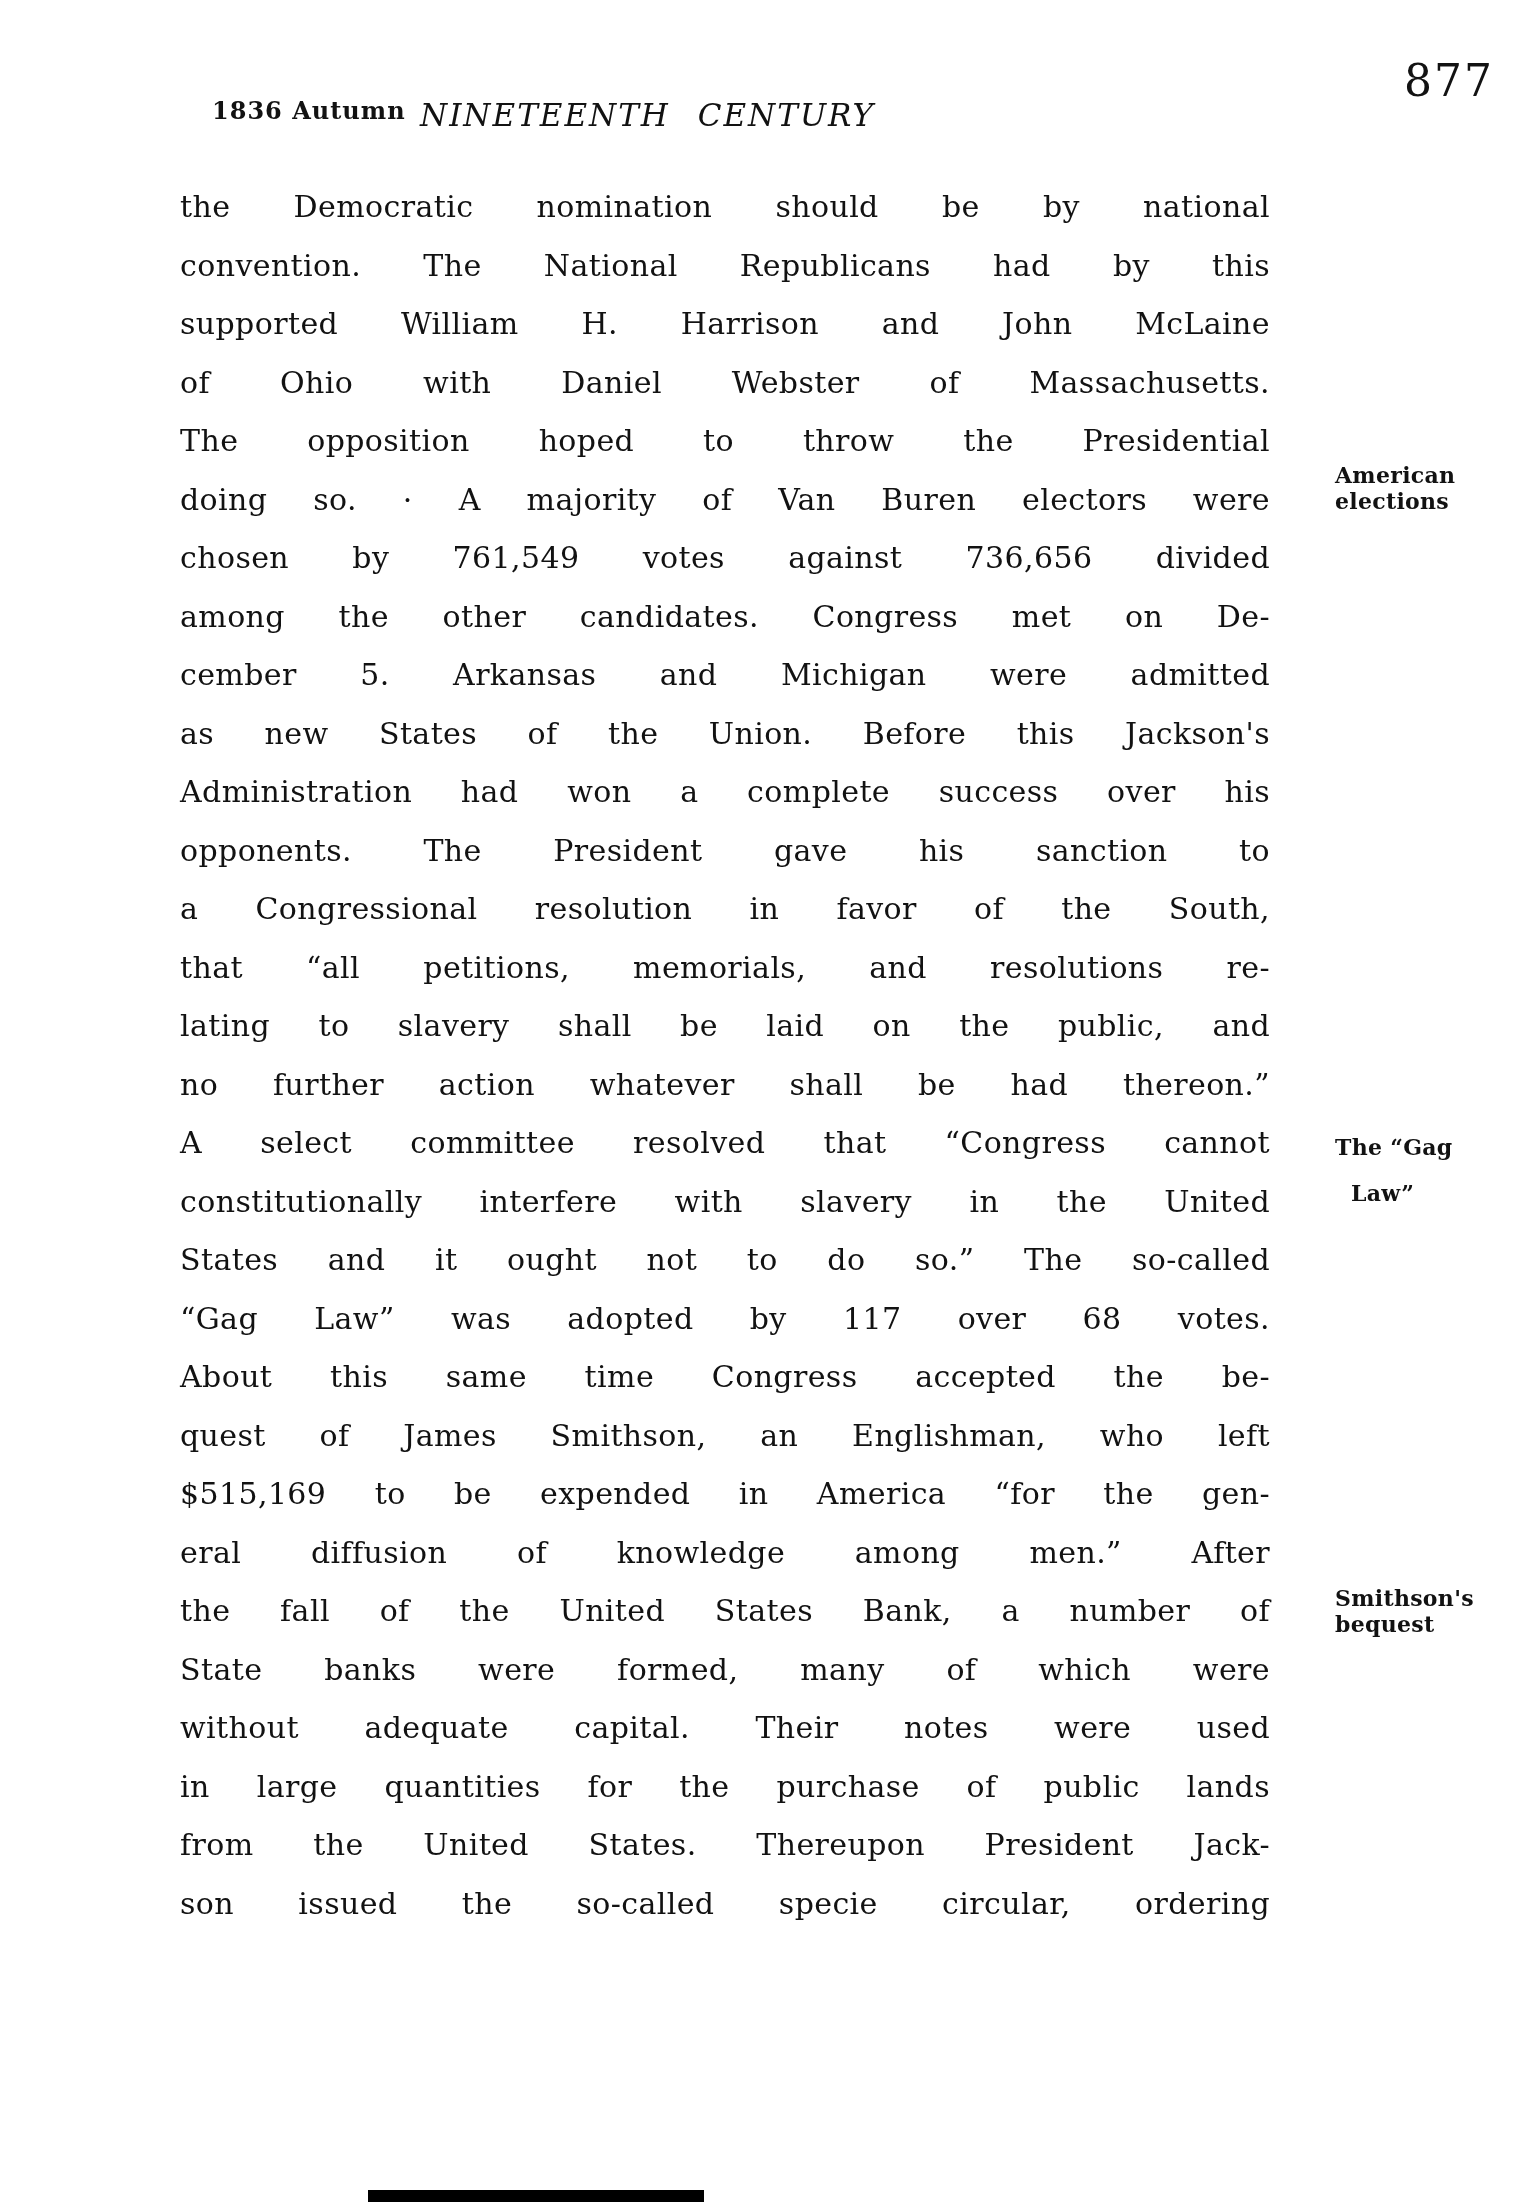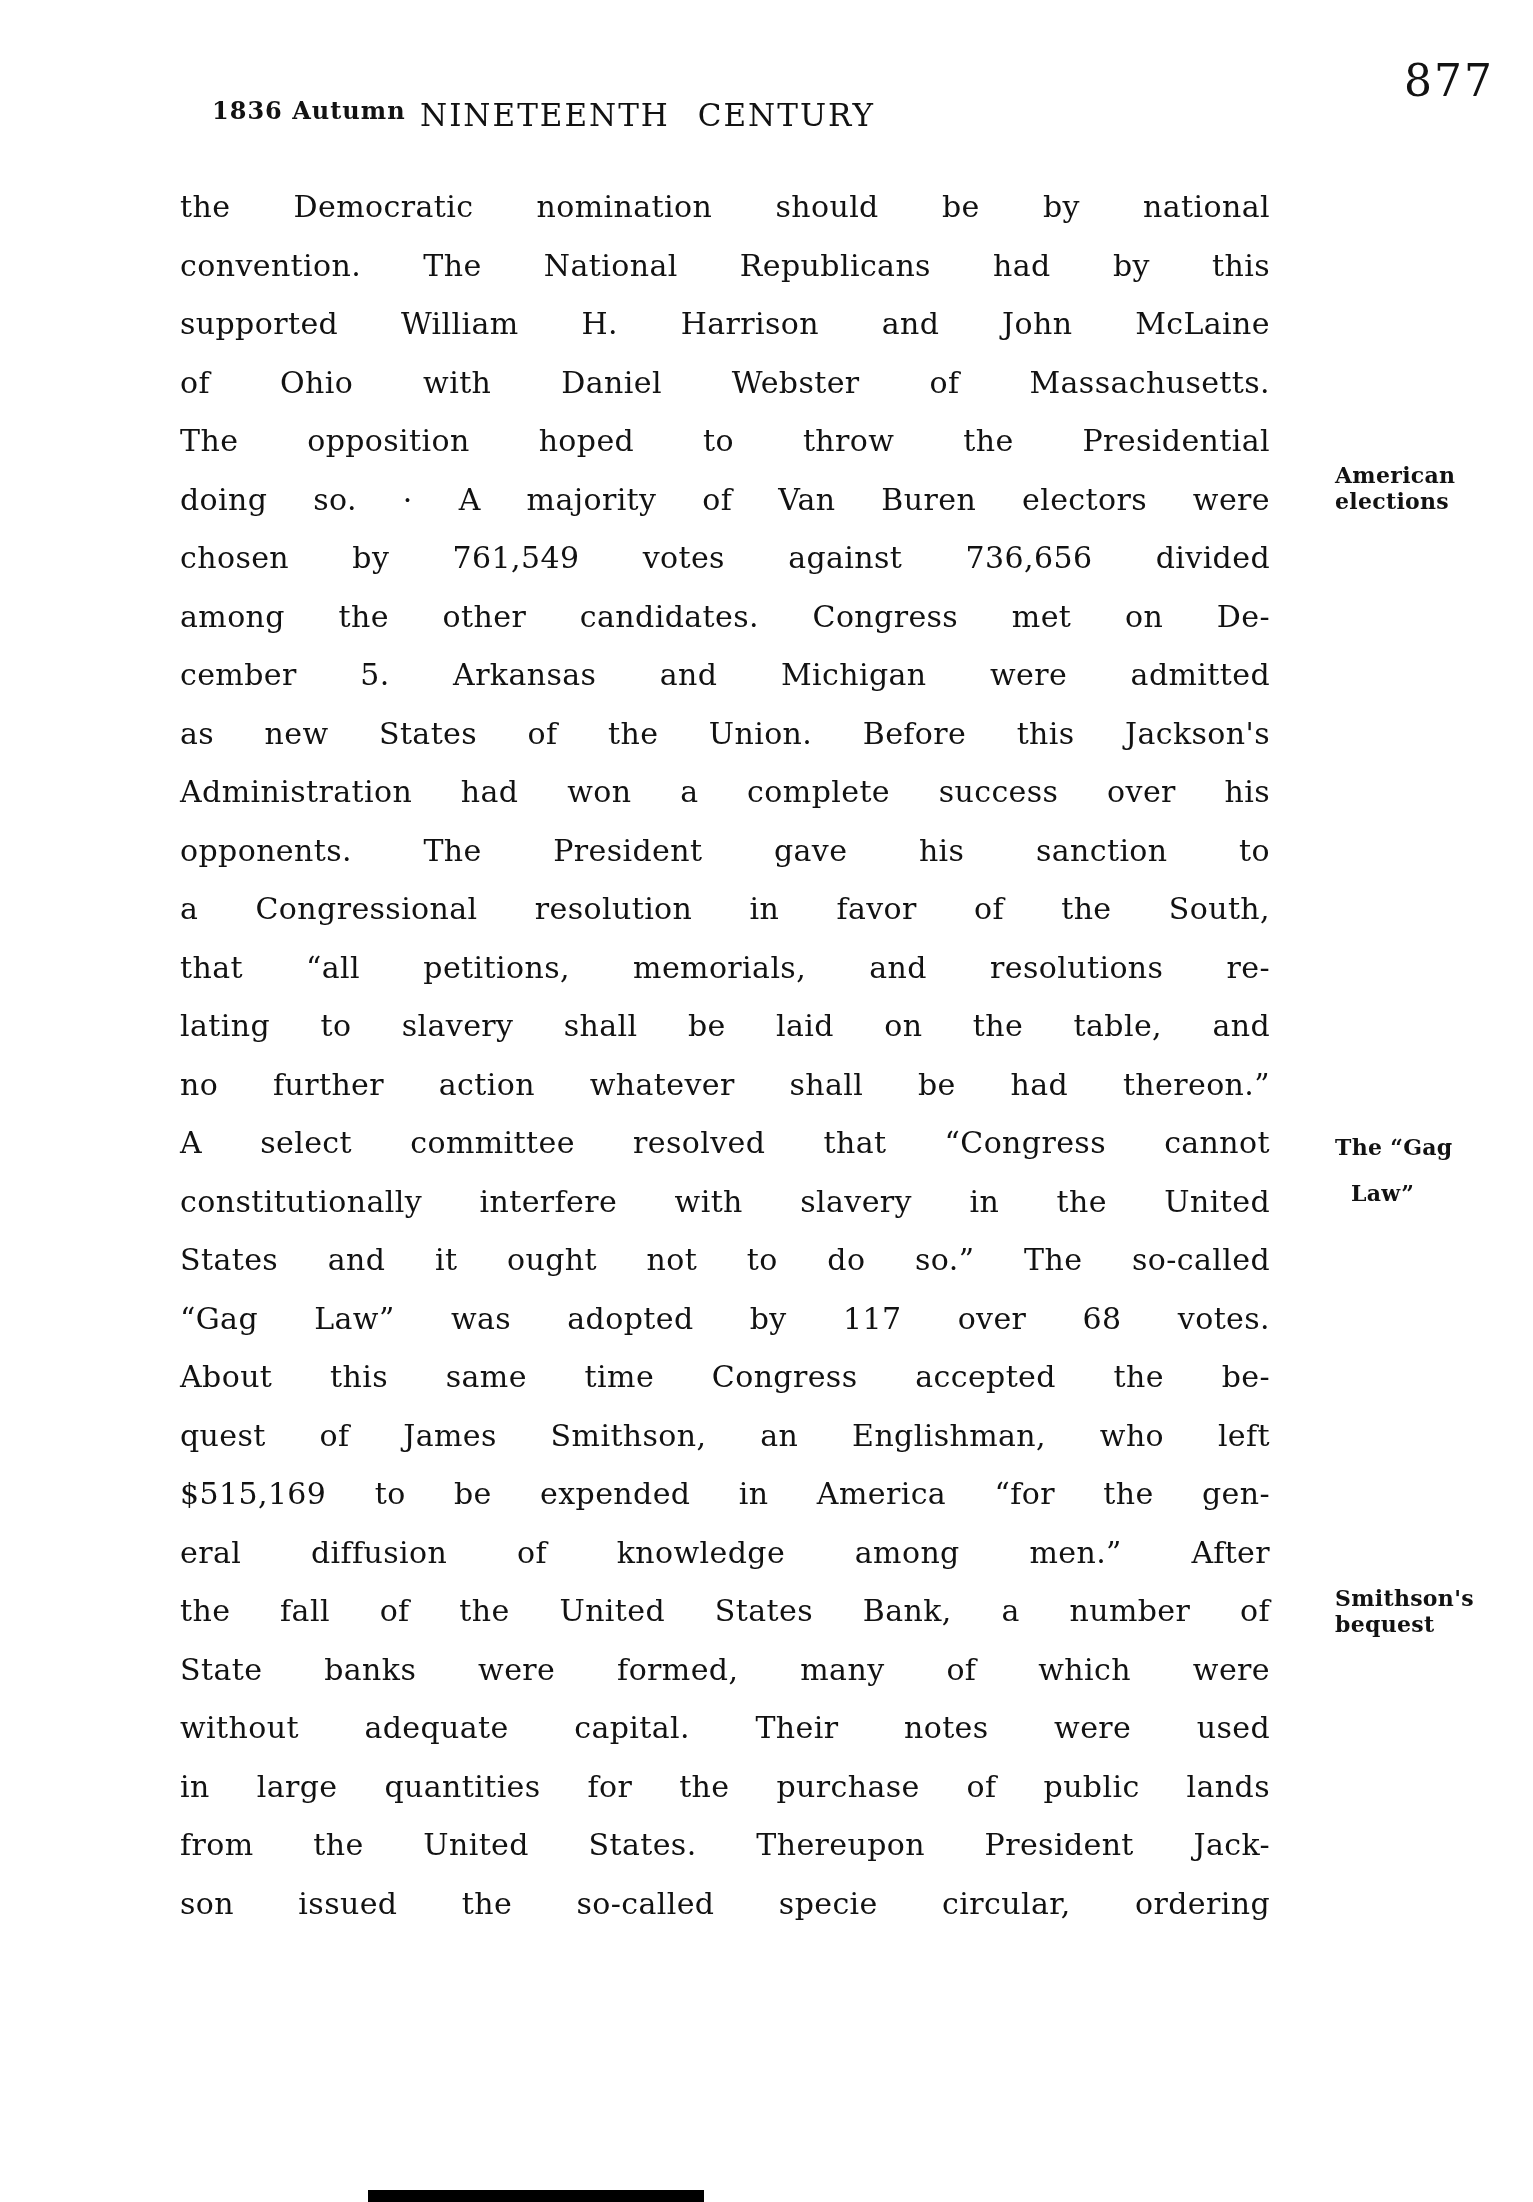--- a/index.html
+++ b/index.html
@@ -17,21 +17,21 @@
     color:var(--ink);
     overflow:hidden;
   }
   
   .head-date{
     position:absolute;left:212px;top:96px;
     font-size:24px;font-weight:bold;letter-spacing:1px;white-space:nowrap;
   }
   .head-title{
     position:absolute;left:420px;top:97px;
-    font-size:31px;letter-spacing:2px;word-spacing:16px;
+    font-size:31px;font-style:italic;letter-spacing:2px;word-spacing:16px;
     white-space:nowrap;
   }
   .head-folio{
     position:absolute;left:1404px;top:55px;
     font-size:44px;letter-spacing:2px;white-space:nowrap;
   }
   
   .body-column{
     position:absolute;left:180px;top:178px;width:1090px;
     font-size:30px;line-height:58.5px;letter-spacing:0.4px;
@@ -76,21 +76,21 @@
     <div class="line">The opposition hoped to throw the Presidential</div>
     <div class="line">doing so. · A majority of Van Buren electors were</div>
     <div class="line">chosen by 761,549 votes against 736,656 divided</div>
     <div class="line">among the other candidates. Congress met on De-</div>
     <div class="line">cember 5. Arkansas and Michigan were admitted</div>
     <div class="line">as new States of the Union. Before this Jackson's</div>
     <div class="line">Administration had won a complete success over his</div>
     <div class="line">opponents. The President gave his sanction to</div>
     <div class="line">a Congressional resolution in favor of the South,</div>
     <div class="line">that “all petitions, memorials, and resolutions re-</div>
-    <div class="line">lating to slavery shall be laid on the table, and</div>
+    <div class="line">lating to slavery shall be laid on the public, and</div>
     <div class="line">no further action whatever shall be had thereon.”</div>
     <div class="line">A select committee resolved that “Congress cannot</div>
     <div class="line">constitutionally interfere with slavery in the United</div>
     <div class="line">States and it ought not to do so.” The so-called</div>
     <div class="line">“Gag Law” was adopted by 117 over 68 votes.</div>
     <div class="line">About this same time Congress accepted the be-</div>
     <div class="line">quest of James Smithson, an Englishman, who left</div>
     <div class="line">$515,169 to be expended in America “for the gen-</div>
     <div class="line">eral diffusion of knowledge among men.” After</div>
     <div class="line">the fall of the United States Bank, a number of</div>

